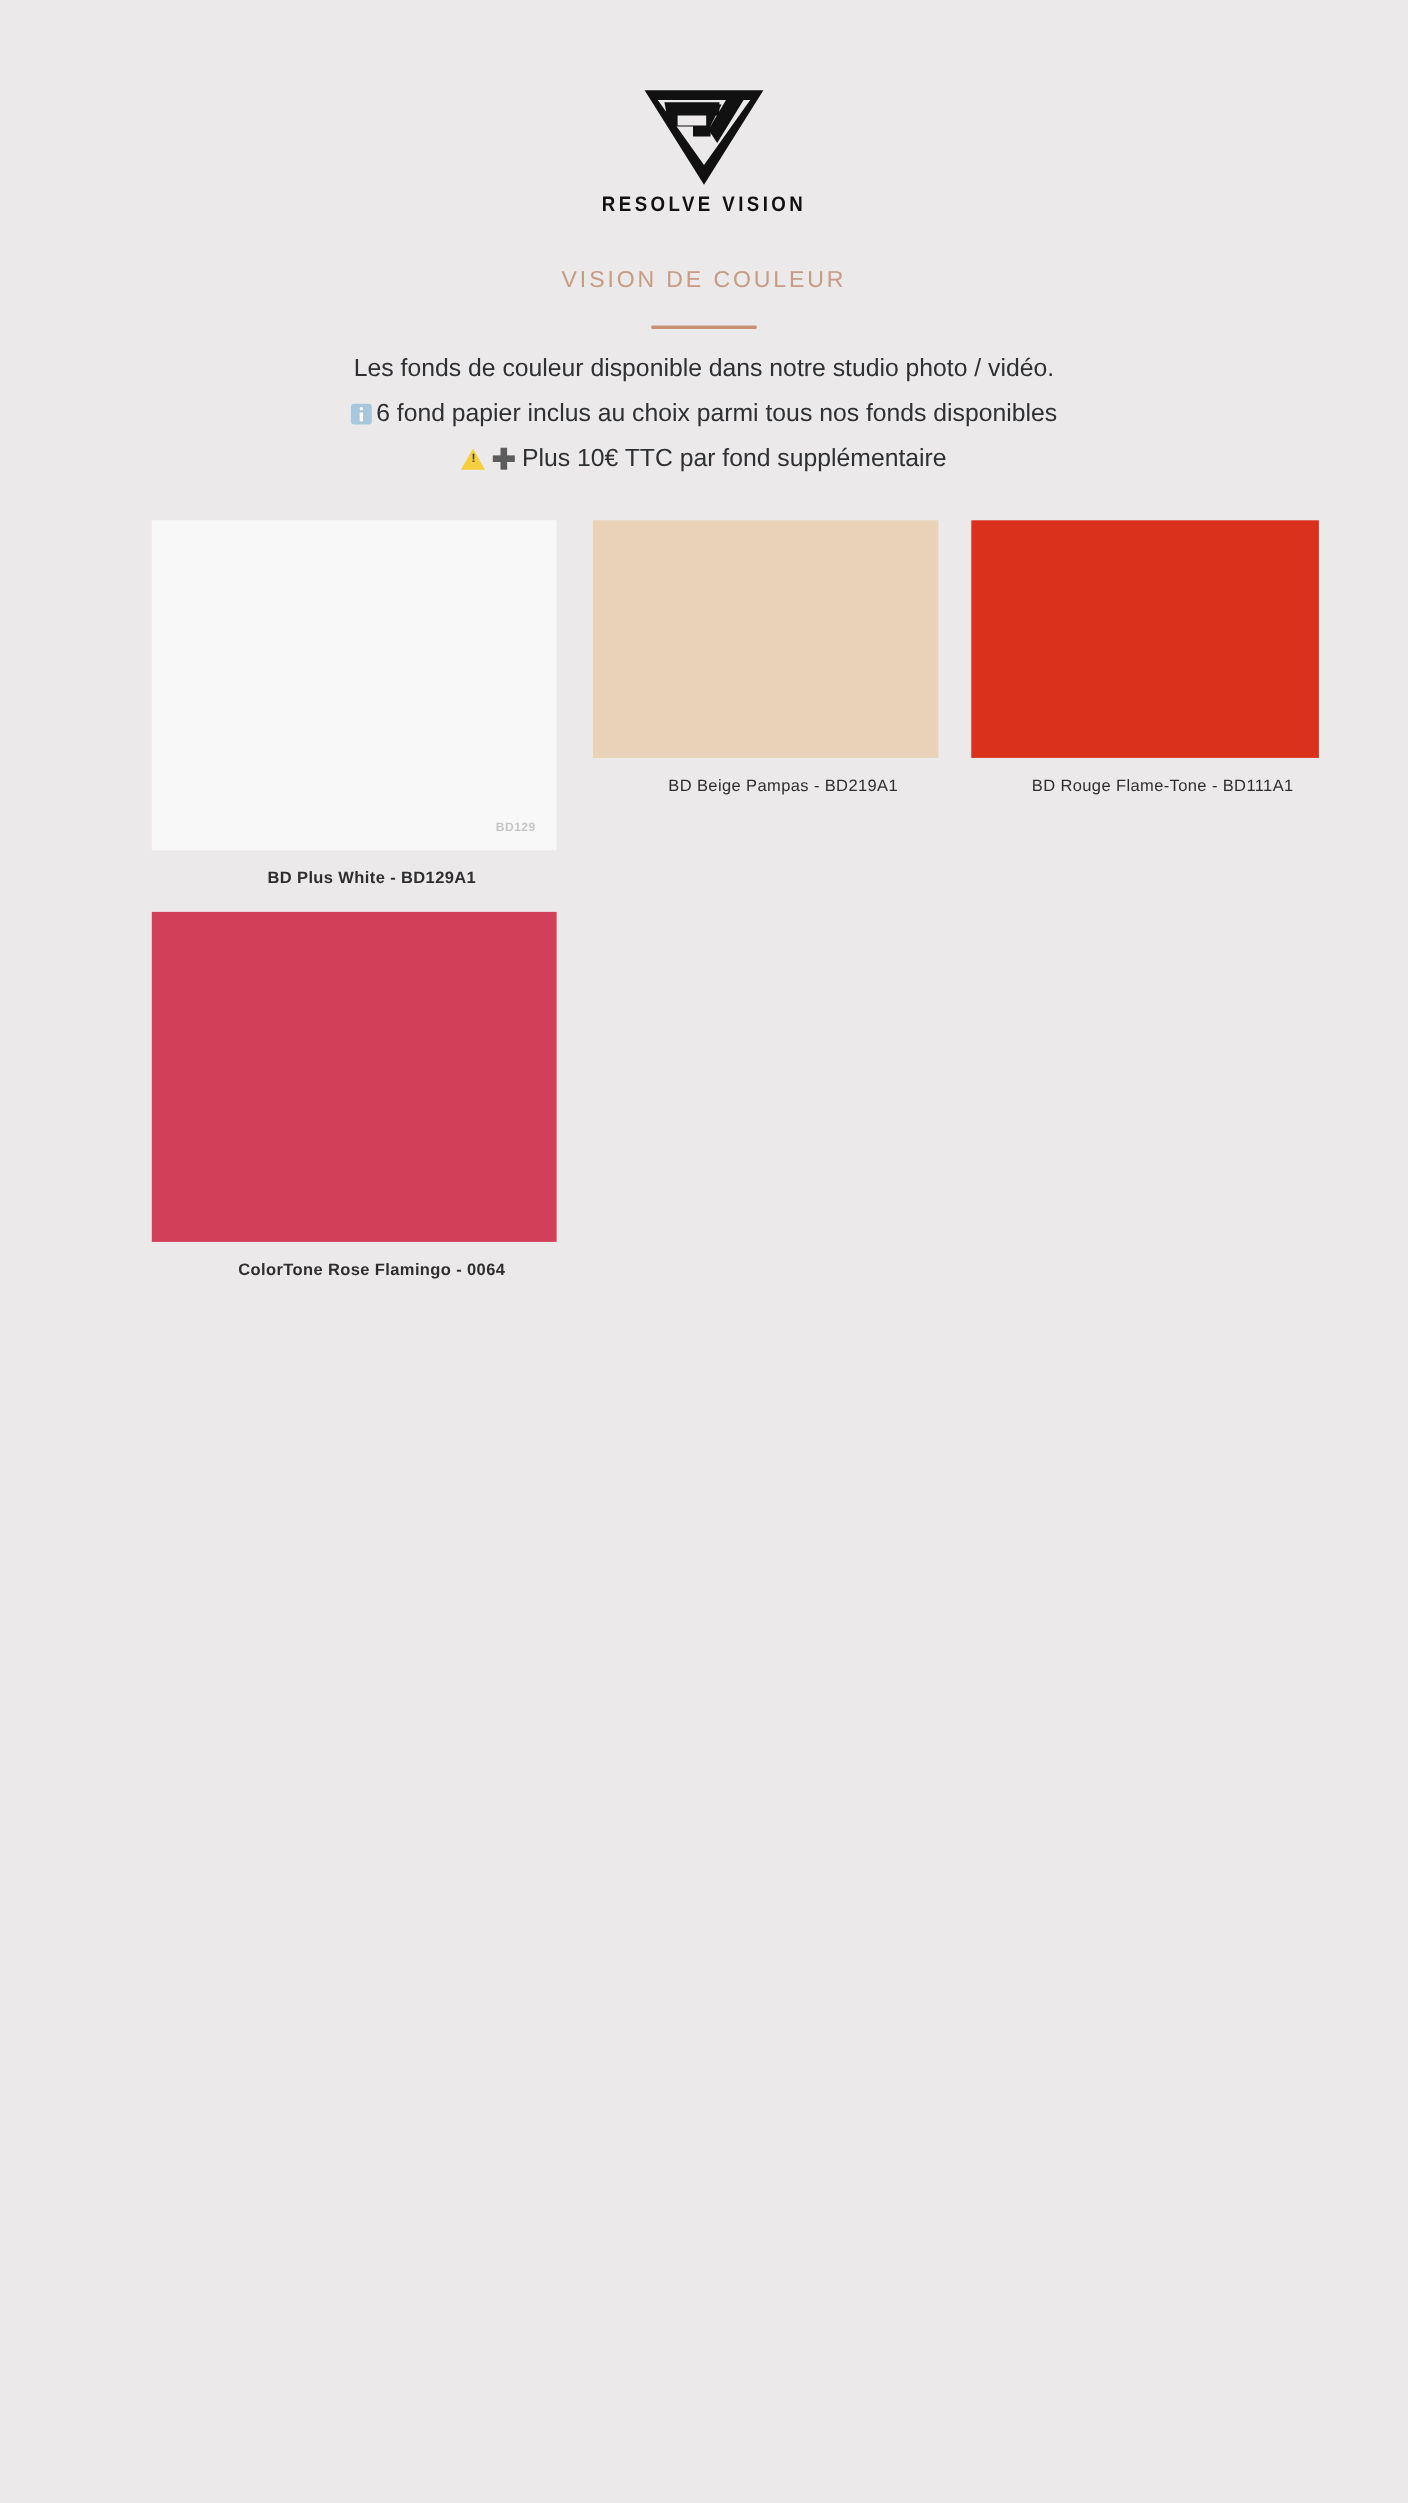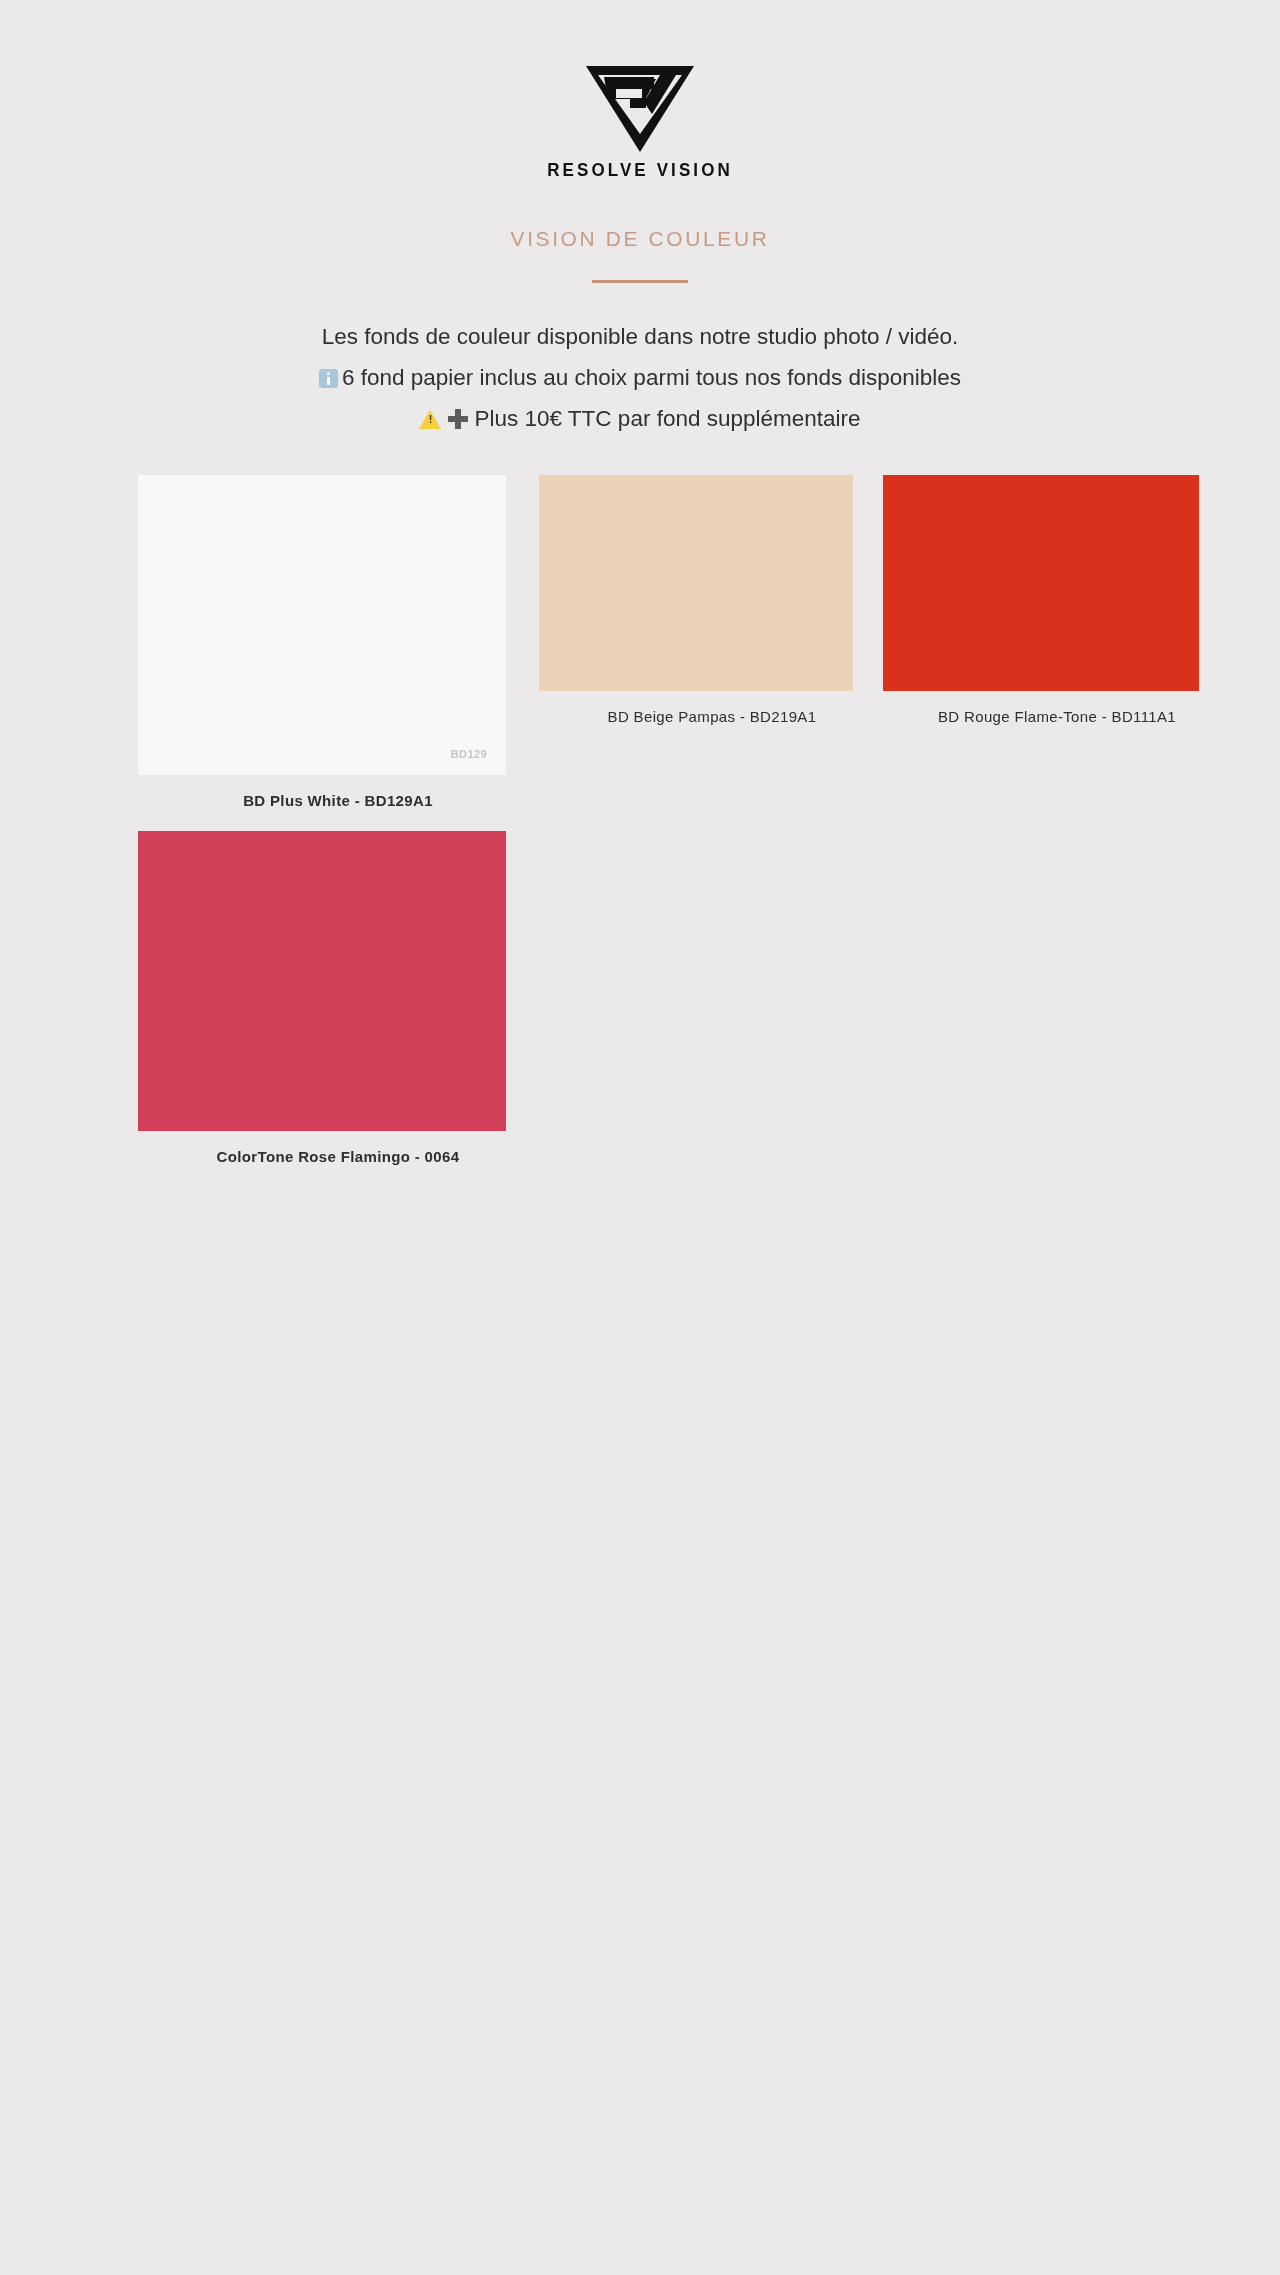--- a/index.html
+++ b/index.html
@@ -23,20 +23,21 @@
     background: #ebe9e9;
     display: block;
   }
 
   
   .logo-block {
     padding-top: 62px;
     display: flex;
     flex-direction: column;
     align-items: center;
+    margin-top: 16px;
   }
   .logo-mark {
     width: 120px;
     height: 92px;
     display: block;
   }
   .logo-wordmark {
     margin-top: 7px;
     font-family: "Liberation Sans", sans-serif;
     font-size: 17px;
@@ -64,21 +65,21 @@
   .section-rule {
     width: 96px;
     height: 3px;
     background: #c89176;
     margin: 29px auto 0 auto;
     border-radius: 1px;
   }
 
   
   .intro {
-    margin-top: 33px;
+    margin-top: 15px;
     text-align: center;
     font-family: "Liberation Sans", sans-serif;
     font-size: 22.5px;
     line-height: 41px;
     color: #2f3033;
     font-weight: 400;
   }
   .intro-line {
     display: block;
     white-space: nowrap;

